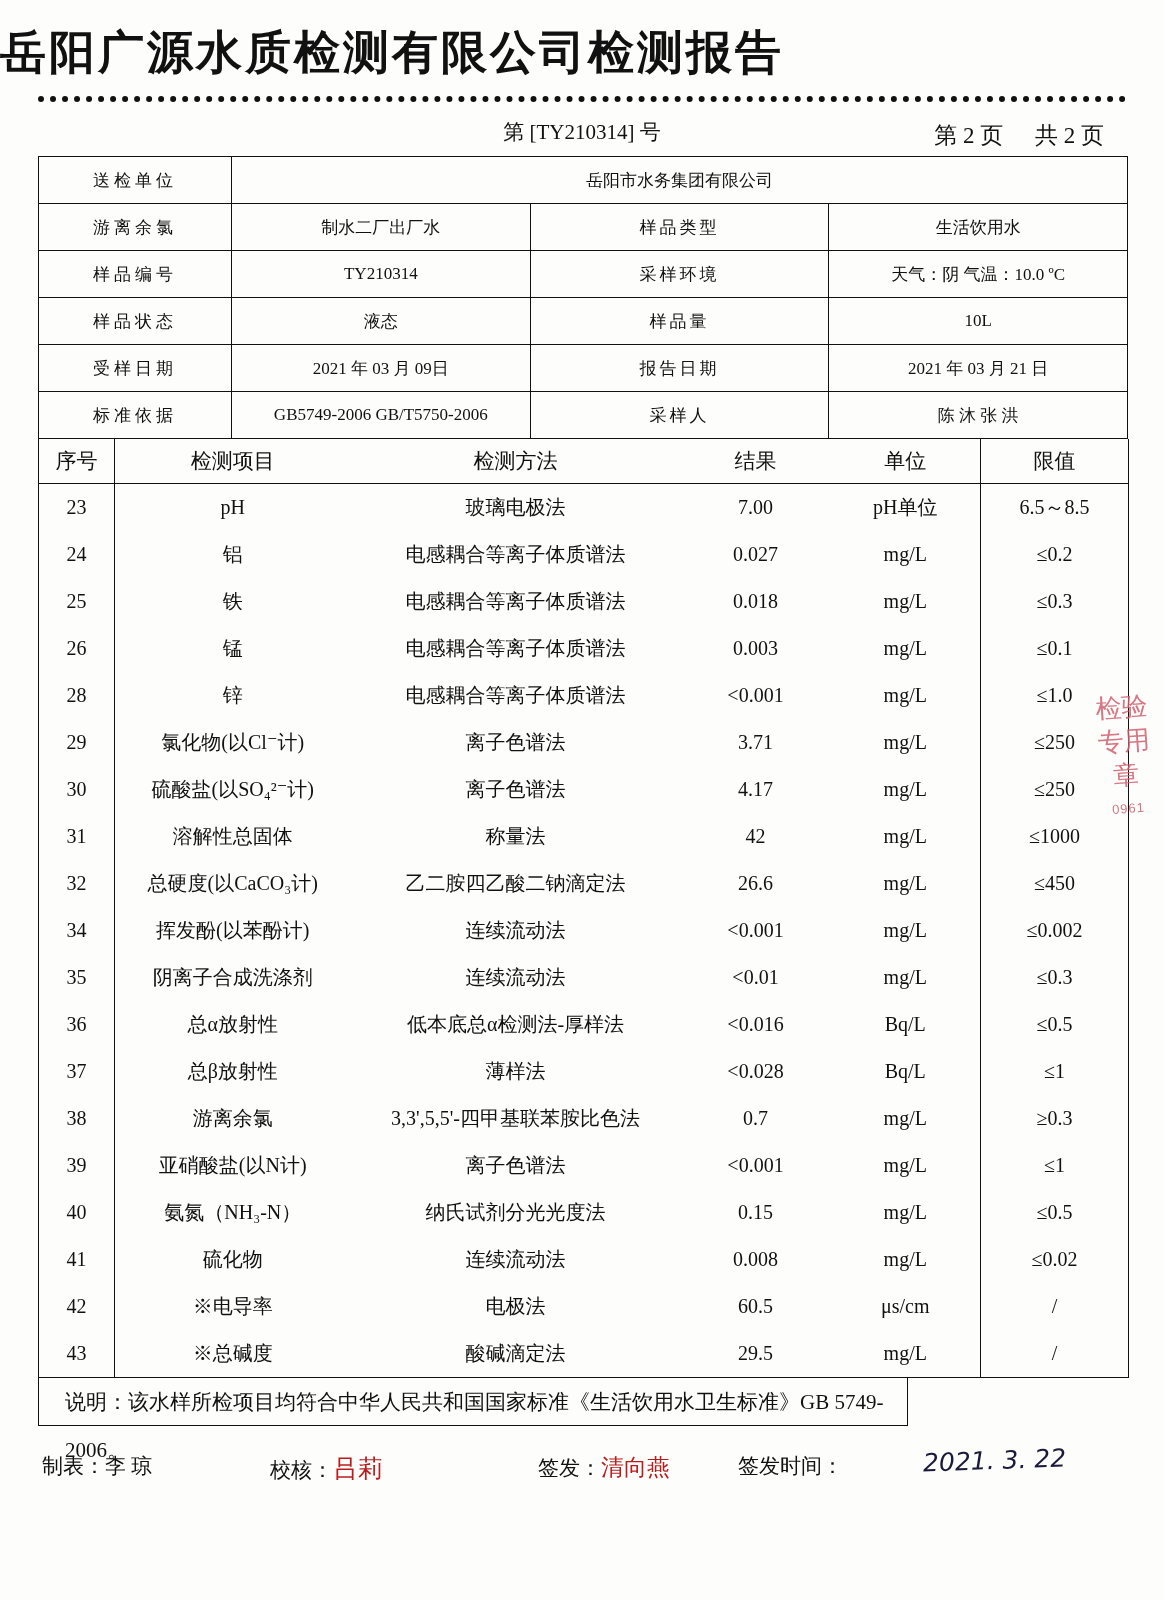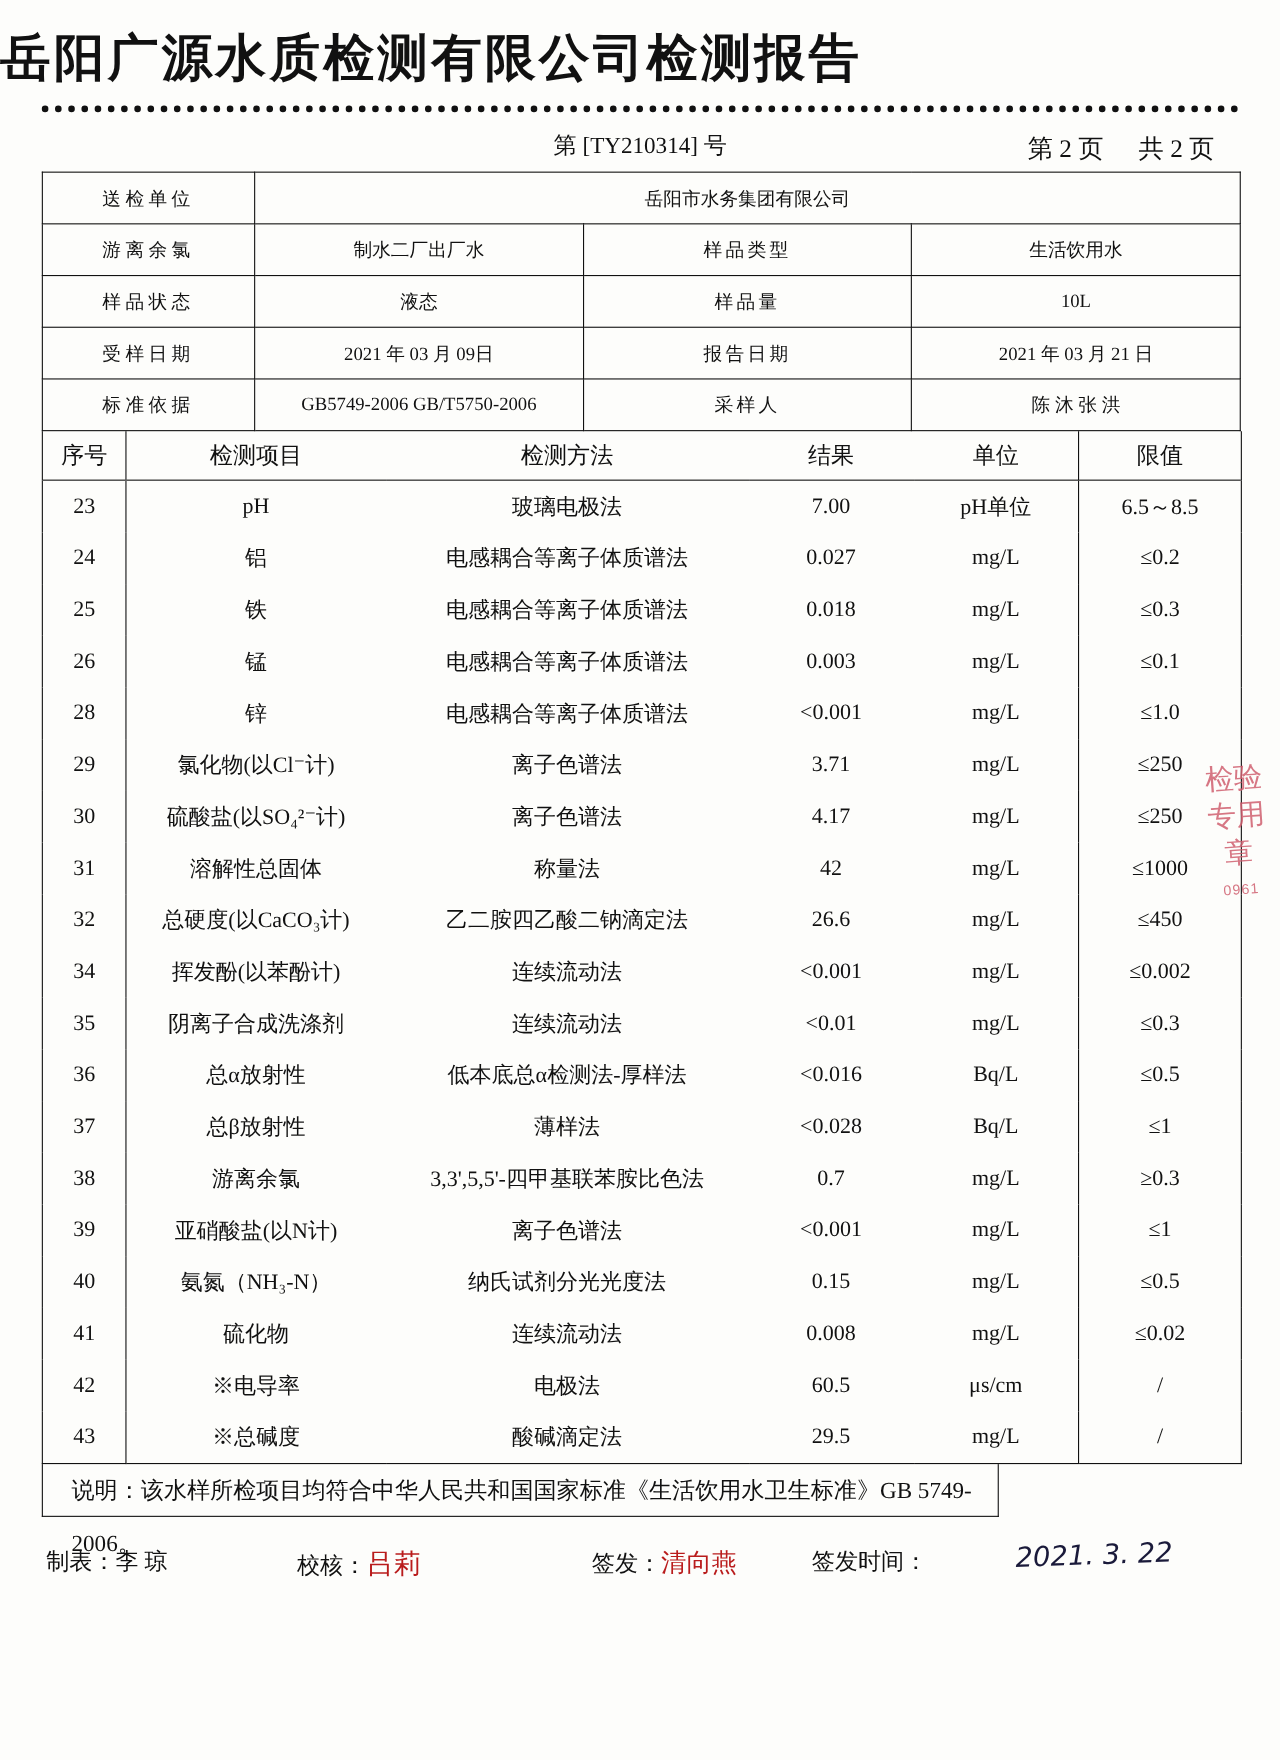--- a/index.html
+++ b/index.html
@@ -173,20 +173,26 @@
     <tbody>
         <tr>
       <td class="label">送检单位</td>
       <td class="left-pad" colspan="3">岳阳市水务集团有限公司</td>
     </tr>
     <tr>
       <td class="label">游离余氯</td>
       <td>制水二厂出厂水</td>
       <td class="lab2">样品类型</td>
       <td>生活饮用水</td>
+    </tr>
+    <tr>
+      <td class="label">样品编号</td>
+      <td>TY210314</td>
+      <td class="lab2">采样环境</td>
+      <td class="sampunit">天气：阴        气温：10.0 ºC</td>
     </tr>
     <tr>
       <td class="label">样品状态</td>
       <td>液态</td>
       <td class="lab2">样品量</td>
       <td>10L</td>
     </tr>
     <tr>
       <td class="label">受样日期</td>
       <td>2021 年 03 月 09日</td>

